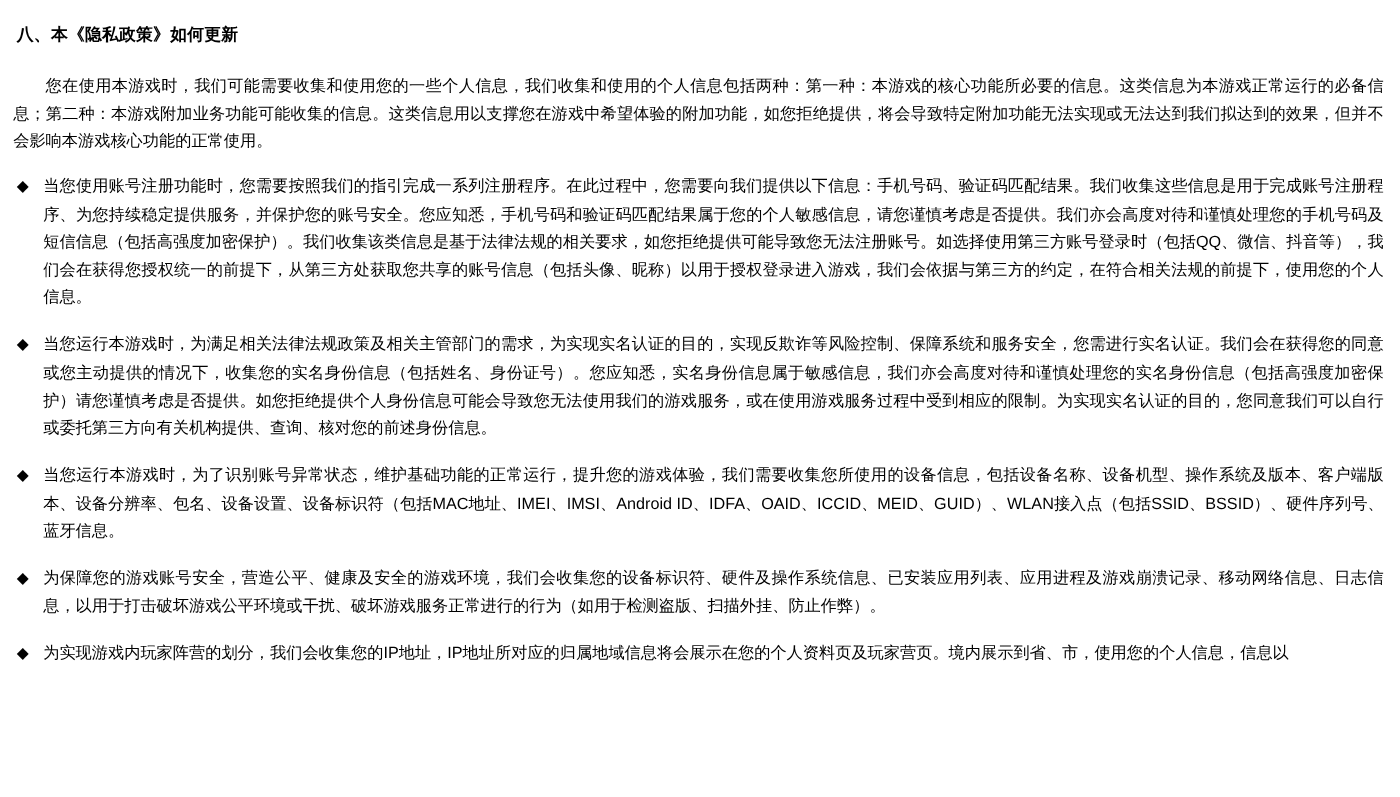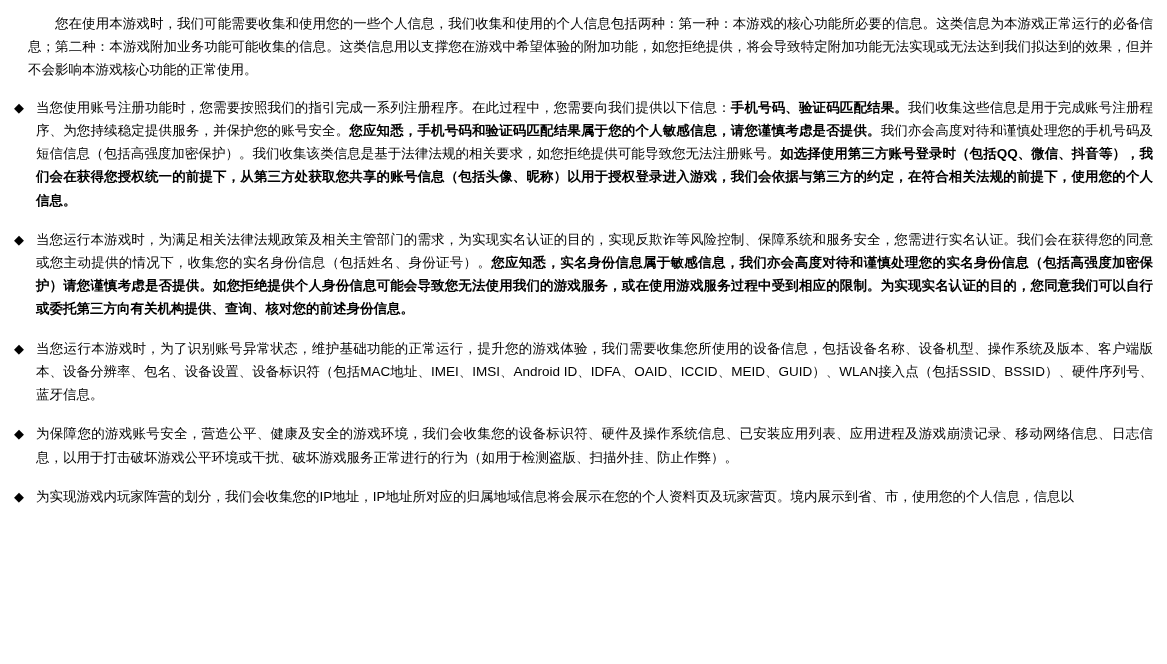--- a/index.html
+++ b/index.html
@@ -29,21 +29,21 @@
   .toc-item:first-child { margin-top: 6px; }
 
   .section-title {
     font-weight: bold;
     font-size: 17px;
     margin: 44px 0 16px 6px;
     letter-spacing: 0.3px;
   }
 
   .para {
-    margin: 0 0 14px 20px;
+    margin: 0 0 14px 3px;
     text-align: justify;
     text-justify: inter-ideograph;
     line-height: 1.72;
   }
   .para.indent { text-indent: 2em; }
 
   .bullet-row {
     display: flex;
     align-items: flex-start;
     margin: 0 0 16px 6px;
@@ -55,28 +55,29 @@
     line-height: 1.72;
     color: #000;
     padding-top: 1px;
   }
   .bullet-text {
     flex: 1 1 auto;
     text-align: justify;
     text-justify: inter-ideograph;
     line-height: 1.72;
   }
-  .b { font-weight: bold; }
+  .b { font-weight: normal; }
 </style>
 </head>
 <body>
 
 <div class="page">
 
   <div>
+    <div class="toc-item">八、本《隐私政策》如何更新</div>
   </div>
 
 
   <p class="para indent">您在使用本游戏时，我们可能需要收集和使用您的一些个人信息，我们收集和使用的个人信息包括两种：第一种：本游戏的核心功能所必要的信息。这类信息为本游戏正常运行的必备信息；第二种：本游戏附加业务功能可能收集的信息。这类信息用以支撑您在游戏中希望体验的附加功能，如您拒绝提供，将会导致特定附加功能无法实现或无法达到我们拟达到的效果，但并不会影响本游戏核心功能的正常使用。</p>
 
   <div>
 
     <div class="bullet-row">
       <span class="bullet-mark">◆</span>
       <span class="bullet-text"><span>当您使用账号注册功能时，您需要按照我们的指引完成一系列注册程序。在此过程中，您需要向我们提供以下信息：</span><span class="b">手机号码、验证码匹配结果。</span><span>我们收集这些信息是用于完成账号注册程序、为您持续稳定提供服务，并保护您的账号安全。</span><span class="b">您应知悉，手机号码和验证码匹配结果属于您的个人敏感信息，请您谨慎考虑是否提供。</span><span>我们亦会高度对待和谨慎处理您的手机号码及短信信息（包括高强度加密保护）。我们收集该类信息是基于法律法规的相关要求，如您拒绝提供可能导致您无法注册账号。</span><span class="b">如选择使用第三方账号登录时（包括QQ、微信、抖音等），我们会在获得您授权统一的前提下，从第三方处获取您共享的账号信息（包括头像、昵称）以用于授权登录进入游戏，我们会依据与第三方的约定，在符合相关法规的前提下，使用您的个人信息。</span></span>

